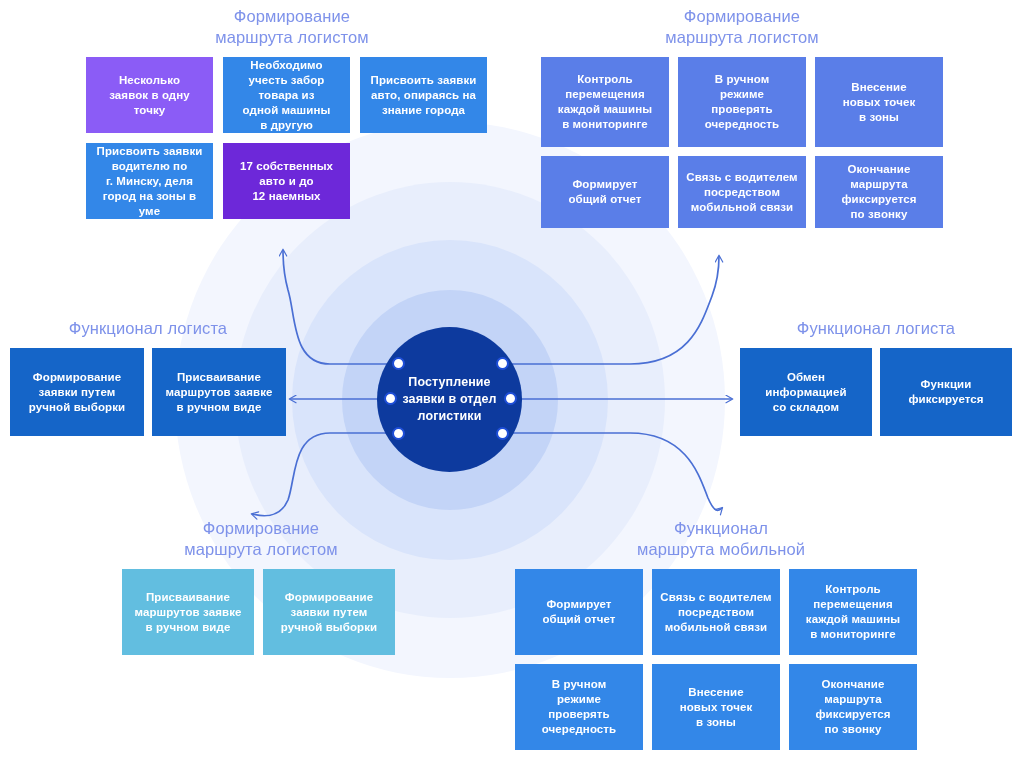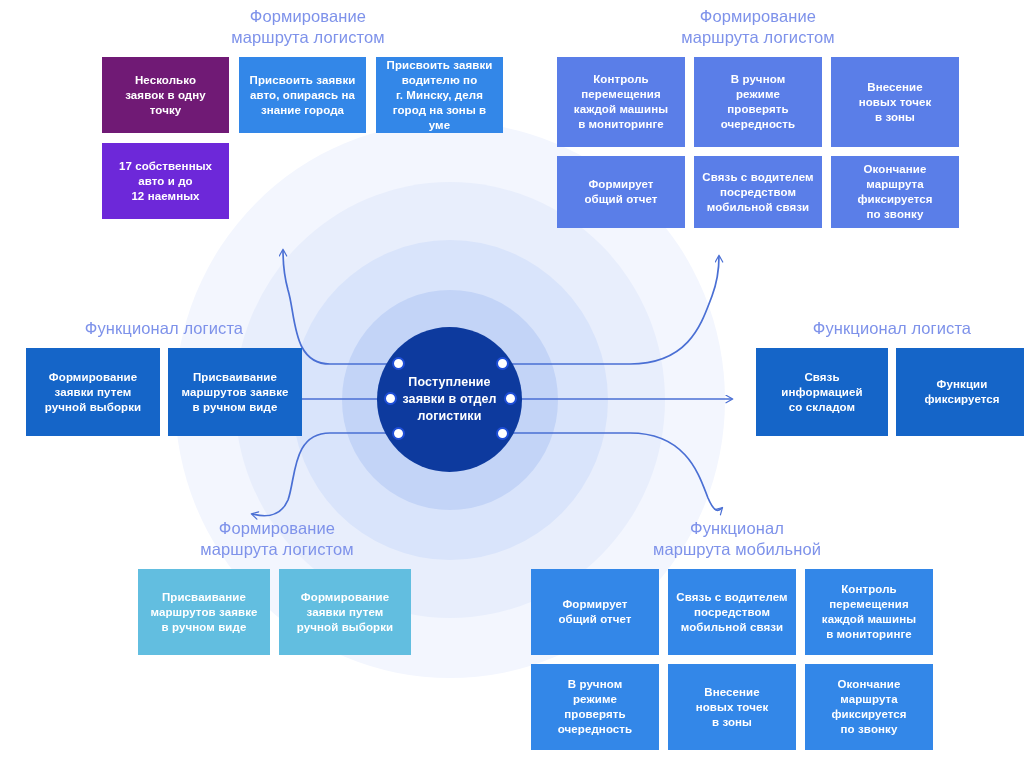--- a/index.html
+++ b/index.html
@@ -13,21 +13,21 @@
   }
   #stage{position:absolute;inset:0;width:1024px;height:768px;}
 
   
   .rings{position:absolute;left:0;top:0;width:1024px;height:768px;z-index:0;pointer-events:none;}
 
   
   .connectors{position:absolute;left:0;top:0;width:1024px;height:768px;z-index:1;pointer-events:none;}
 
   
-  .cluster{position:absolute;z-index:3;margin-left:16px;}
+  .cluster{position:absolute;z-index:3;}
   .cluster-title{
     text-align:center;
     color:#7e92ea;
     font-size:16.5px;
     line-height:21px;
     font-weight:400;
     letter-spacing:.1px;
     margin:0 0 9px 0;
     white-space:pre-line;
   }
@@ -135,23 +135,28 @@
   <span class="node" style="left:384px;top:392px;"></span>
   <span class="node" style="left:392px;top:427px;"></span>
   <span class="node" style="left:496px;top:357px;"></span>
   <span class="node" style="left:504px;top:392px;"></span>
   <span class="node" style="left:496px;top:427px;"></span>
 
   <div class="cluster" id="cluster-top-left">
     <div class="cluster-title">Формирование
 маршрута логистом</div>
     <div class="grid">
-      <div class="card" style="background:#701a75">Несколько
+      <div class="card" style="background:#8b5cf6">Несколько
 заявок в одну
 точку</div>
+      <div class="card" style="background:#3387e8">Необходимо
+учесть забор
+товара из
+одной машины
+в другую</div>
       <div class="card" style="background:#3387e8">Присвоить заявки
 авто, опираясь на
 знание города</div>
       <div class="card" style="background:#3387e8">Присвоить заявки
 водителю по
 г. Минску, деля
 город на зоны  в уме</div>
       <div class="card" style="background:#6d28d9">17 собственных
 авто и до
 12 наемных</div>
@@ -193,21 +198,21 @@
 ручной выборки</div>
       <div class="card" style="background:#1565c8">Присваивание
 маршрутов заявке
 в ручном виде</div>
     </div>
   </div>
 
   <div class="cluster" id="cluster-mid-right">
     <div class="cluster-title">Функционал логиста</div>
     <div class="grid">
-      <div class="card" style="background:#1565c8">Связь
+      <div class="card" style="background:#1565c8">Обмен
 информацией
 со складом</div>
       <div class="card" style="background:#1565c8">Функции
 фиксируется</div>
     </div>
   </div>
 
   <div class="cluster" id="cluster-bot-left">
     <div class="cluster-title">Формирование
 маршрута логистом</div>

